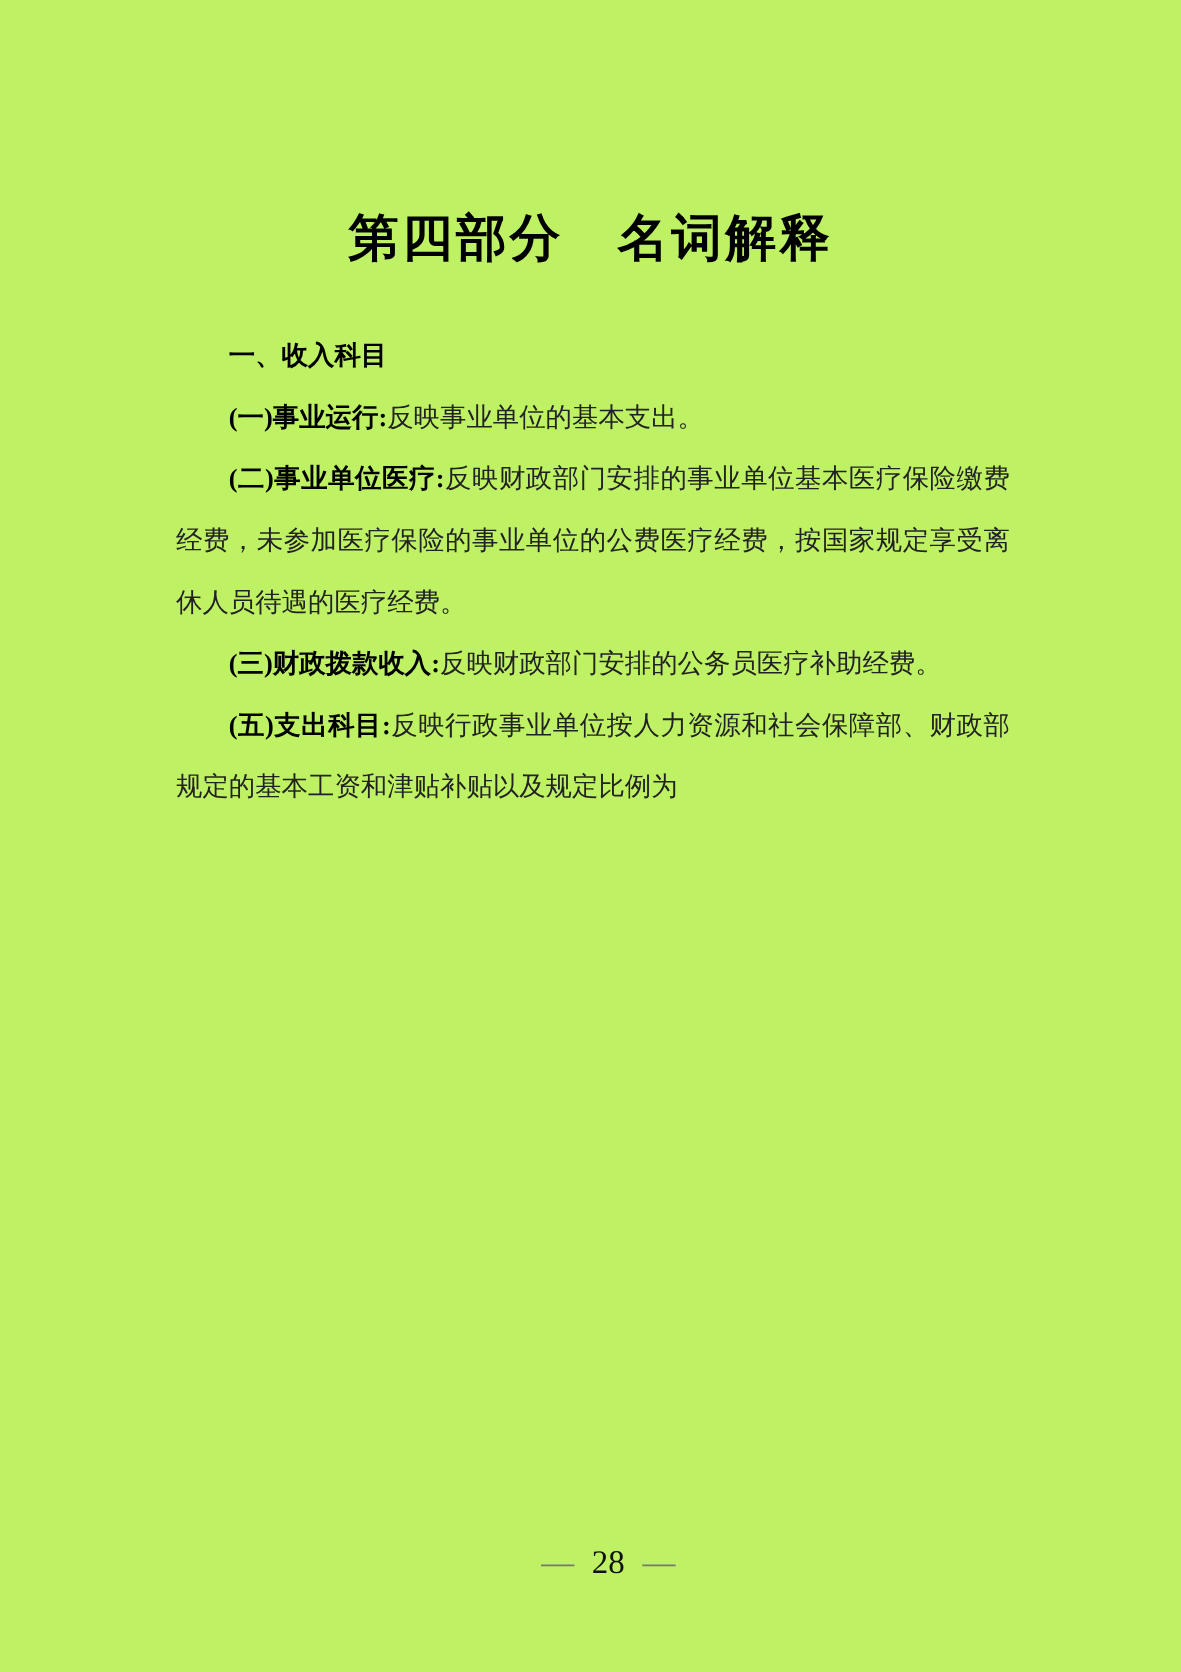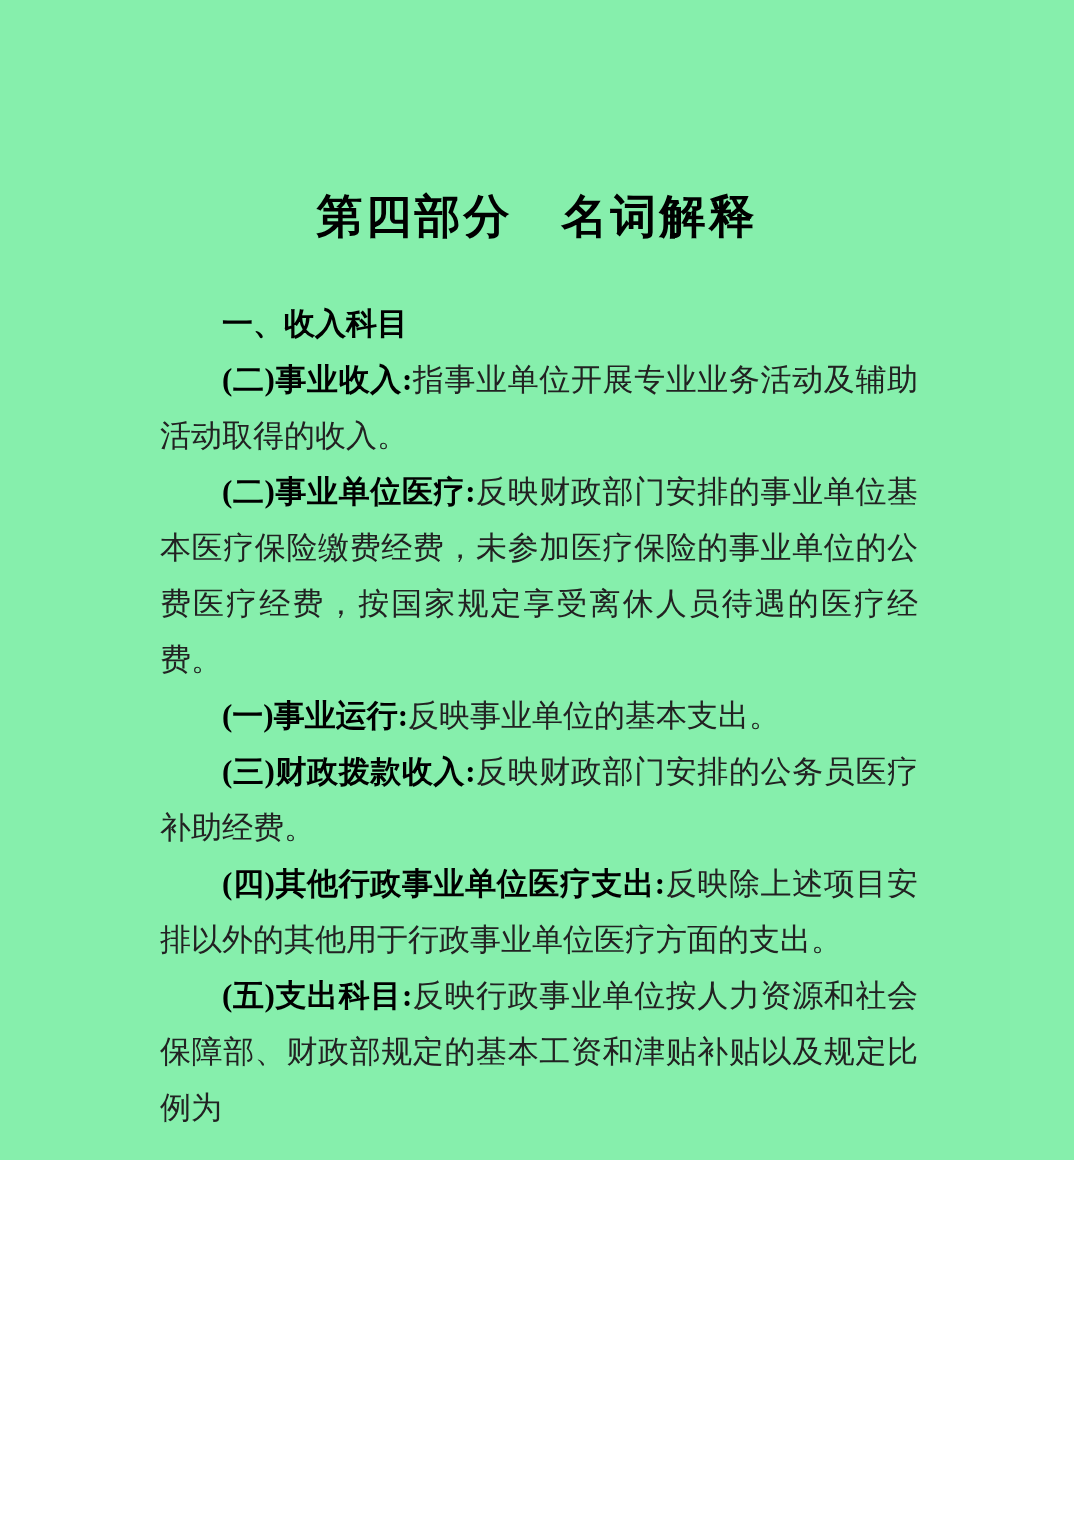--- a/index.html
+++ b/index.html
@@ -9,22 +9,22 @@
   }
   body {
     width: 1074px;
     height: 1520px;
     font-family: "Liberation Serif", "DejaVu Serif", serif;
     color: #1a1a1a;
   }
   .page {
     position: relative;
     width: 1074px;
-    height: 1160px;
-    background: #86efac;
+    height: 1520px;
+    background: #bef264;
     overflow: hidden;
   }
   .doc-title {
     position: absolute;
     top: 186px;
     left: 0;
     width: 100%;
     margin: 0;
     text-align: center;
     font-family: "Liberation Sans", "DejaVu Sans", sans-serif;
@@ -34,21 +34,21 @@
     color: #000000;
   }
   .content {
     position: absolute;
     left: 160px;
     top: 296px;
     width: 758px;
   }
   .content p {
     margin: 0;
-    font-size: 31px;
+    font-size: 24px;
     line-height: 56px;
     text-align: justify;
     text-indent: 2em;
     color: #222222;
   }
   .content p.heading {
     font-family: "Liberation Sans", "DejaVu Sans", sans-serif;
     font-weight: 700;
     color: #000000;
     text-align: left;
@@ -78,25 +78,23 @@
 </style>
 </head>
 <body>
 
 <div class="page">
 
   <h1 class="doc-title">第四部分　名词解释</h1>
 
   <div class="content" id="content">
       <p class="heading">一、收入科目</p>
-      <p class="item"><b>(二)事业收入:</b><span>指事业单位开展专业业务活动及辅助活动取得的收入。</span></p>
+      <p class="item"><b>(一)事业运行:</b><span>反映事业单位的基本支出。</span></p>
       <p class="item"><b>(二)事业单位医疗:</b><span>反映财政部门安排的事业单位基本医疗保险缴费经费，未参加医疗保险的事业单位的公费医疗经费，按国家规定享受离休人员待遇的医疗经费。</span></p>
-      <p class="item"><b>(一)事业运行:</b><span>反映事业单位的基本支出。</span></p>
       <p class="item"><b>(三)财政拨款收入:</b><span>反映财政部门安排的公务员医疗补助经费。</span></p>
-      <p class="item"><b>(四)其他行政事业单位医疗支出:</b><span>反映除上述项目安排以外的其他用于行政事业单位医疗方面的支出。</span></p>
       <p class="item"><b>(五)支出科目:</b><span>反映行政事业单位按人力资源和社会保障部、财政部规定的基本工资和津贴补贴以及规定比例为</span></p>
     </div>
 
   <div class="footer">
     <span class="dash">—</span><span class="num">28</span><span class="dash">—</span>
   </div>
 
 </div>
 
 </body></html>

